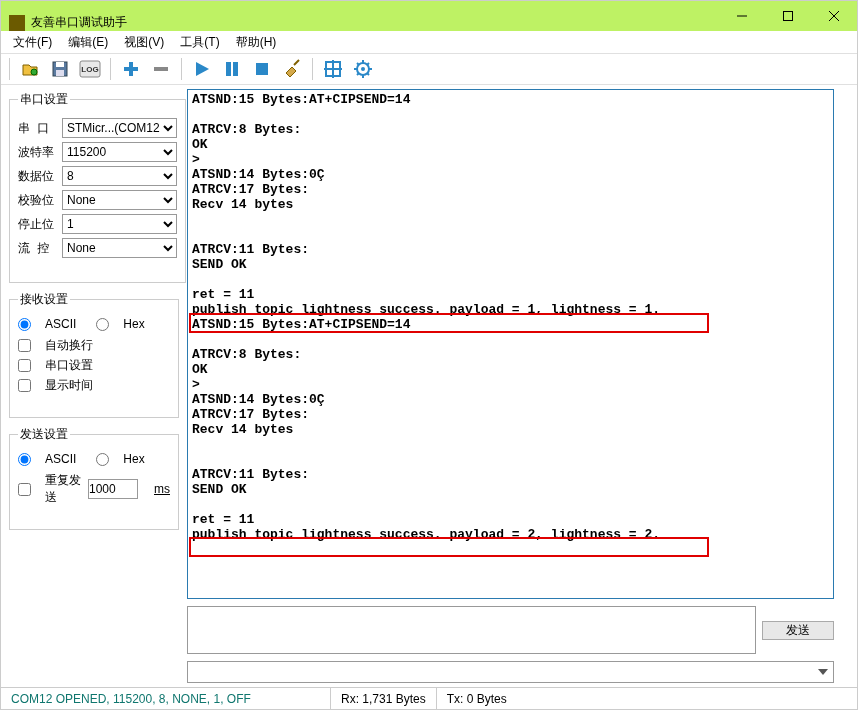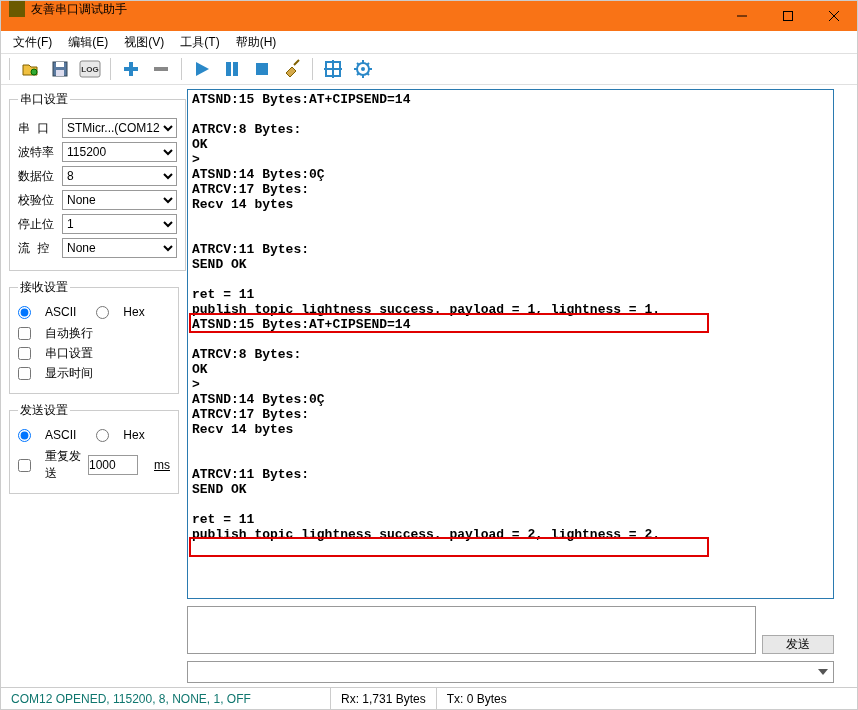--- a/index.html
+++ b/index.html
@@ -10,23 +10,23 @@
   width: 858px;
   height: 710px;
   overflow: hidden;
   display: flex;
   flex-direction: column;
   border: 1px solid #ccc;
 }
 .titlebar {
   height: 30px;
   display: flex;
-  align-items: flex-start;
+  align-items: flex-end;
   padding: 0 0 0 8px;
-  background: #f97316;
+  background: #bef264;
 }
 .titlebar .app-icon {
   width: 16px; height: 16px;
   background: #6b5a00;
   margin-right: 6px;
   display: inline-block;
 }
 .titlebar .title { flex: 1; font-size: 12px; }
 .titlebar .winbtns { display: flex; }
 .titlebar .winbtn {
@@ -72,21 +72,21 @@
 }
 .sidebar {
   width: 186px;
   padding: 6px 8px;
   display: flex;
   flex-direction: column;
   gap: 8px;
 }
 fieldset {
   border: 1px solid #ccc;
-  padding: 6px 8px 8px 8px;
+  padding: 6px 8px 20px 8px;
 }
 legend { font-size: 12px; padding: 0 2px; }
 .row {
   display: flex;
   align-items: center;
   margin: 4px 0;
   gap: 4px;
 }
 .row label { width: 40px; flex-shrink: 0; letter-spacing: 2px; }
 .row label.tight { letter-spacing: 0; }
@@ -134,21 +134,21 @@
   position: absolute;
   border: 2px solid #e00000;
   pointer-events: none;
 }
 .hl1 { left: 1px; top: 223px; width: 520px; height: 20px; }
 .hl2 { left: 1px; top: 447px; width: 520px; height: 20px; }
 
 .send-area {
   display: flex;
   gap: 6px;
-  align-items: flex-end;
+  align-items: center;
 }
 .send-input {
   flex: 1;
   height: 48px;
   border: 1px solid #999;
   resize: none;
   font-family: inherit;
   font-size: 12px;
   padding: 2px;
 }

